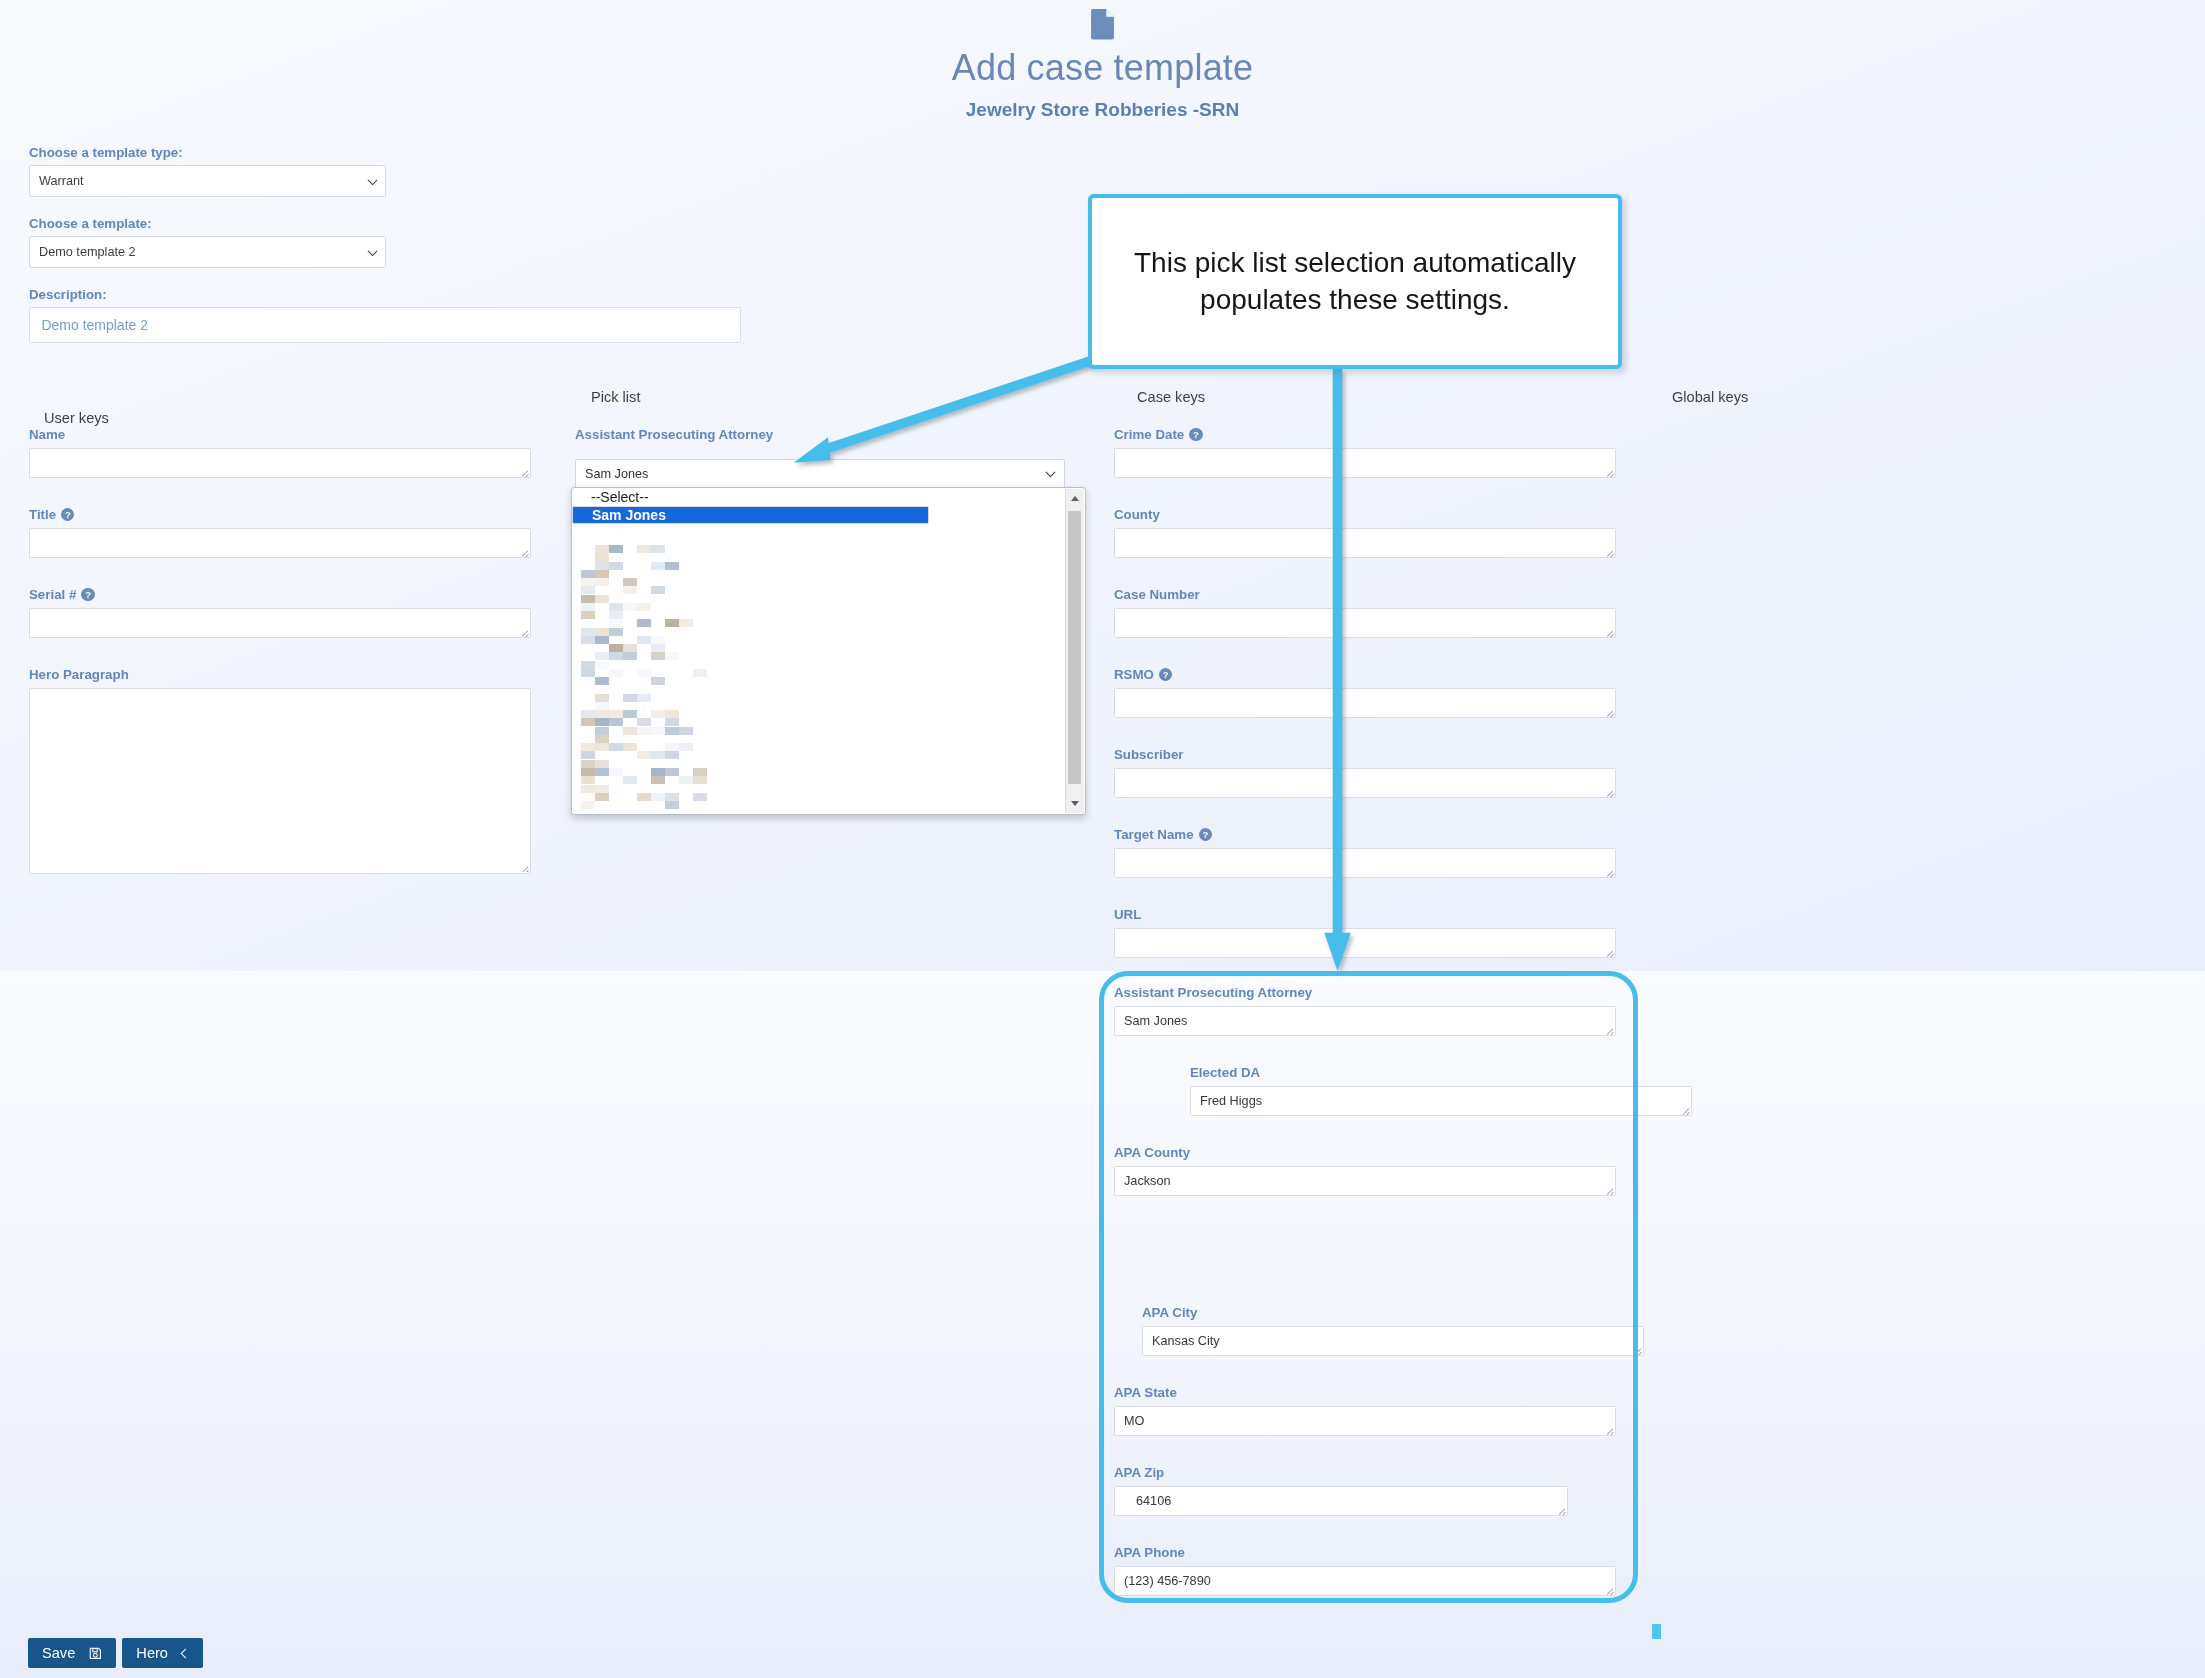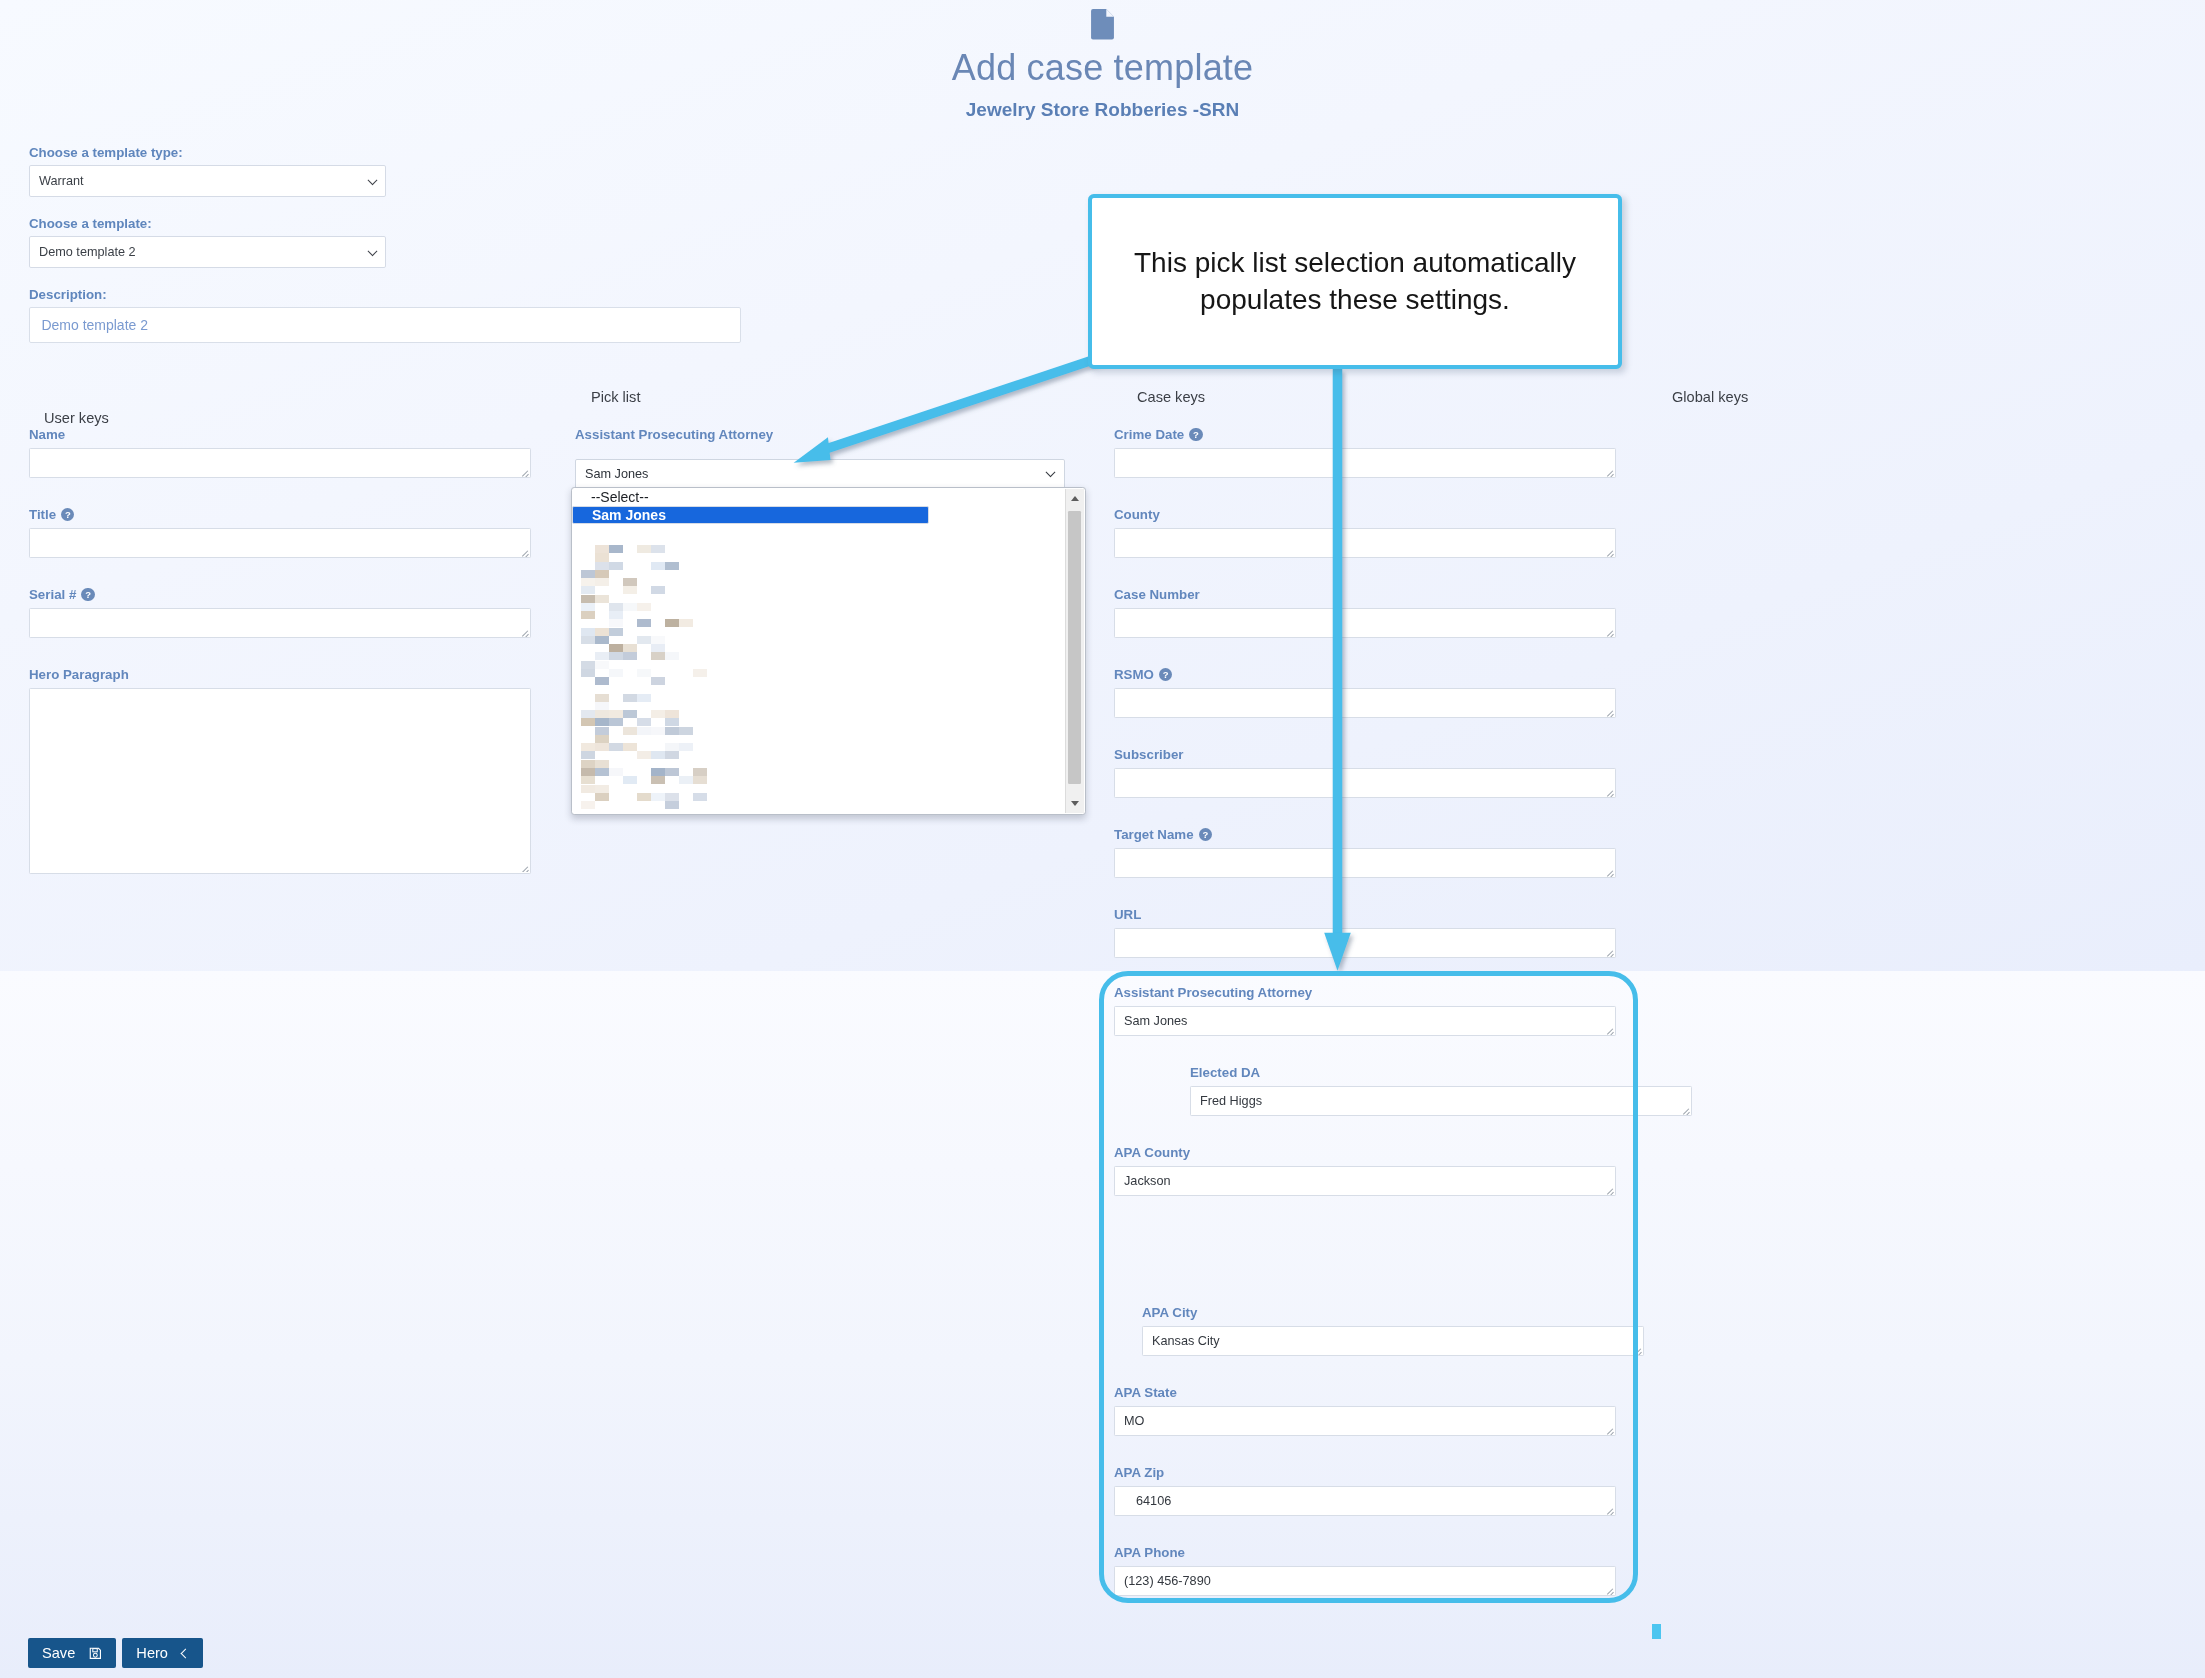--- a/index.html
+++ b/index.html
@@ -476,21 +476,21 @@
       </div>
     <div class="ta" style="width:502px; height:30.5px;">
       <span>MO</span>
       <span class="grip"></span>
     </div>
   </div>
   <div class="field" style="left:1114px; top:1465px;">
     <div class="lab">
         <span>APA Zip</span>
       </div>
-    <div class="ta" style="width:502px; height:30.5px;padding-left:21px;">
+    <div class="ta" style="width:454px; height:30.5px;padding-left:21px;">
       <span>64106</span>
       <span class="grip"></span>
     </div>
   </div>
   <div class="field" style="left:1114px; top:1545px;">
     <div class="lab">
         <span>APA Phone</span>
       </div>
     <div class="ta" style="width:502px; height:30.5px;">
       <span>(123) 456-7890</span>

